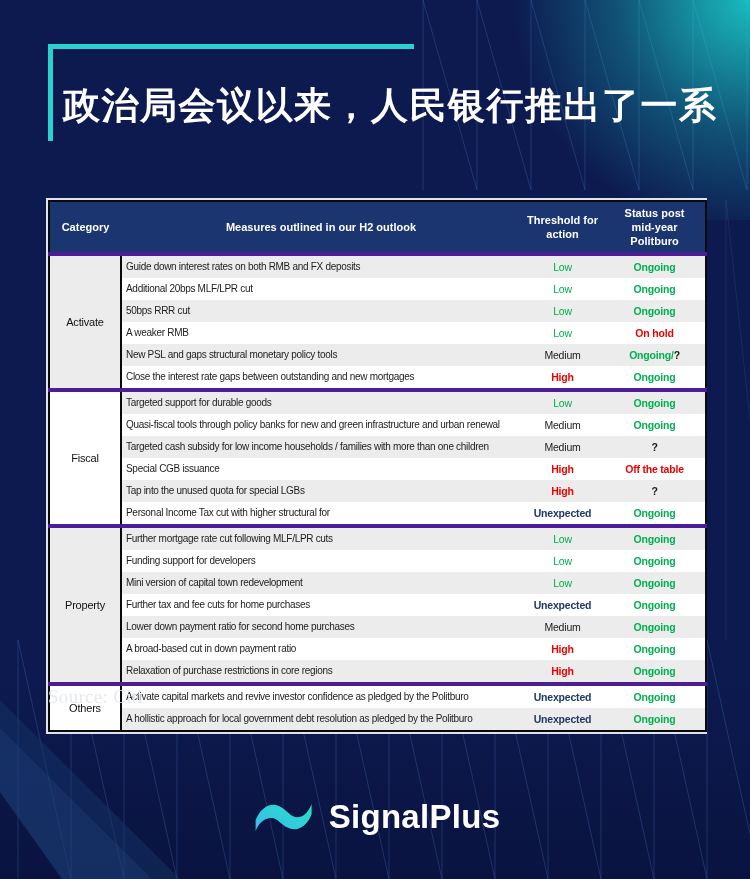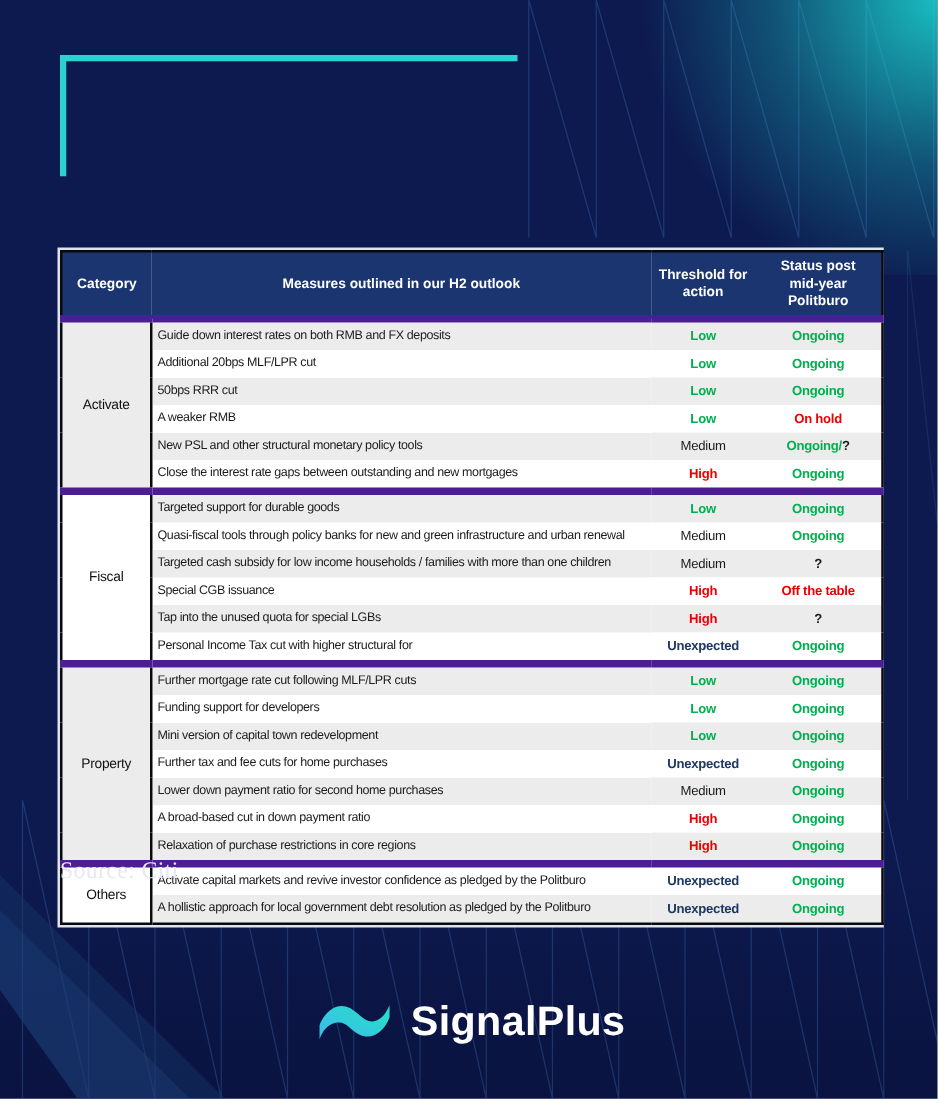--- a/index.html
+++ b/index.html
@@ -33,24 +33,24 @@
   tbody td{height:20px;padding:1px 4px;line-height:12px;vertical-align:middle;}
   td.category{
     border-right:2px solid #0a0a0a;text-align:center;
     font-size:11px;color:#111111;letter-spacing:-0.2px;
   }
   td.measure{
     font-size:10px;color:#1c1c1c;letter-spacing:-0.3px;
     white-space:nowrap;overflow:hidden;text-align:left;
   }
   td.threshold,td.status{text-align:center;font-size:10.5px;letter-spacing:-0.2px;}
-  tr.section-start td{border-top:6px solid #4c1d95;}
+  tr.section-start td{border-top:4px solid #4c1d95;}
   .bg-shade{background:#ececec;}
   .bg-plain{background:#ffffff;}
-  .t-green{color:#00B050;font-weight:700;}
+  .t-green{color:#00B050;font-weight:400;}
   .t-black{color:#1a1a1a;font-weight:400;}
   .t-red{color:#EE0000;font-weight:700;}
   .t-navy{color:#1F3864;font-weight:700;}
   .s-green{color:#00B050;font-weight:700;}
   .s-red{color:#EE0000;font-weight:700;}
   .s-black{color:#1a1a1a;font-weight:700;}
   .source{position:absolute;left:48px;top:686px;font-size:19px;color:#e6e9f2;letter-spacing:0.3px;font-family:Liberation Serif, serif;}
   .brand{
     position:absolute;left:0;top:784px;width:100%;height:66px;
     display:flex;justify-content:center;align-items:center;gap:13px;
@@ -71,21 +71,21 @@
   </g>
 
   <polygon points="0,700 180,879 152,879 0,728" fill="#16386b" opacity="0.45"></polygon>
   <polygon points="0,728 152,879 62,879 0,792" fill="#1d4178" opacity="0.60"></polygon>
 </svg>
 
 <div class="glow"></div>
 
 <div class="accent-top"></div>
 <div class="accent-left"></div>
-<h1 class="title"><br></h1>
+<h1 class="title"><span>政治局会议以来，人民银行推出了一系</span><br></h1>
 
 <div class="table-wrap">
   <table>
     <colgroup>
       <col style="width:72px">
         <col style="width:400px">
         <col style="width:83px">
         <col style="width:102px">
     </colgroup>
     <thead>
@@ -114,21 +114,21 @@
           <td class="measure bg-shade">50bps RRR cut</td>
           <td class="threshold bg-shade"><span class="t-green">Low</span></td>
           <td class="status bg-shade"><span class="s-green">Ongoing</span></td>
         </tr>
         <tr>
           <td class="measure bg-plain">A weaker RMB</td>
           <td class="threshold bg-plain"><span class="t-green">Low</span></td>
           <td class="status bg-plain"><span class="s-red">On hold</span></td>
         </tr>
         <tr>
-          <td class="measure bg-shade">New PSL and other structural monetary policy tools</td>
+          <td class="measure bg-shade">New PSL and gaps structural monetary policy tools</td>
           <td class="threshold bg-shade"><span class="t-black">Medium</span></td>
           <td class="status bg-shade"><span class="s-green">Ongoing/</span><span class="s-black">?</span></td>
         </tr>
         <tr>
           <td class="measure bg-plain">Close the interest rate gaps between outstanding and new mortgages</td>
           <td class="threshold bg-plain"><span class="t-red">High</span></td>
           <td class="status bg-plain"><span class="s-green">Ongoing</span></td>
         </tr>
         <tr class="section-start">
           <td rowspan="6" class="category bg-plain">Fiscal</td>

